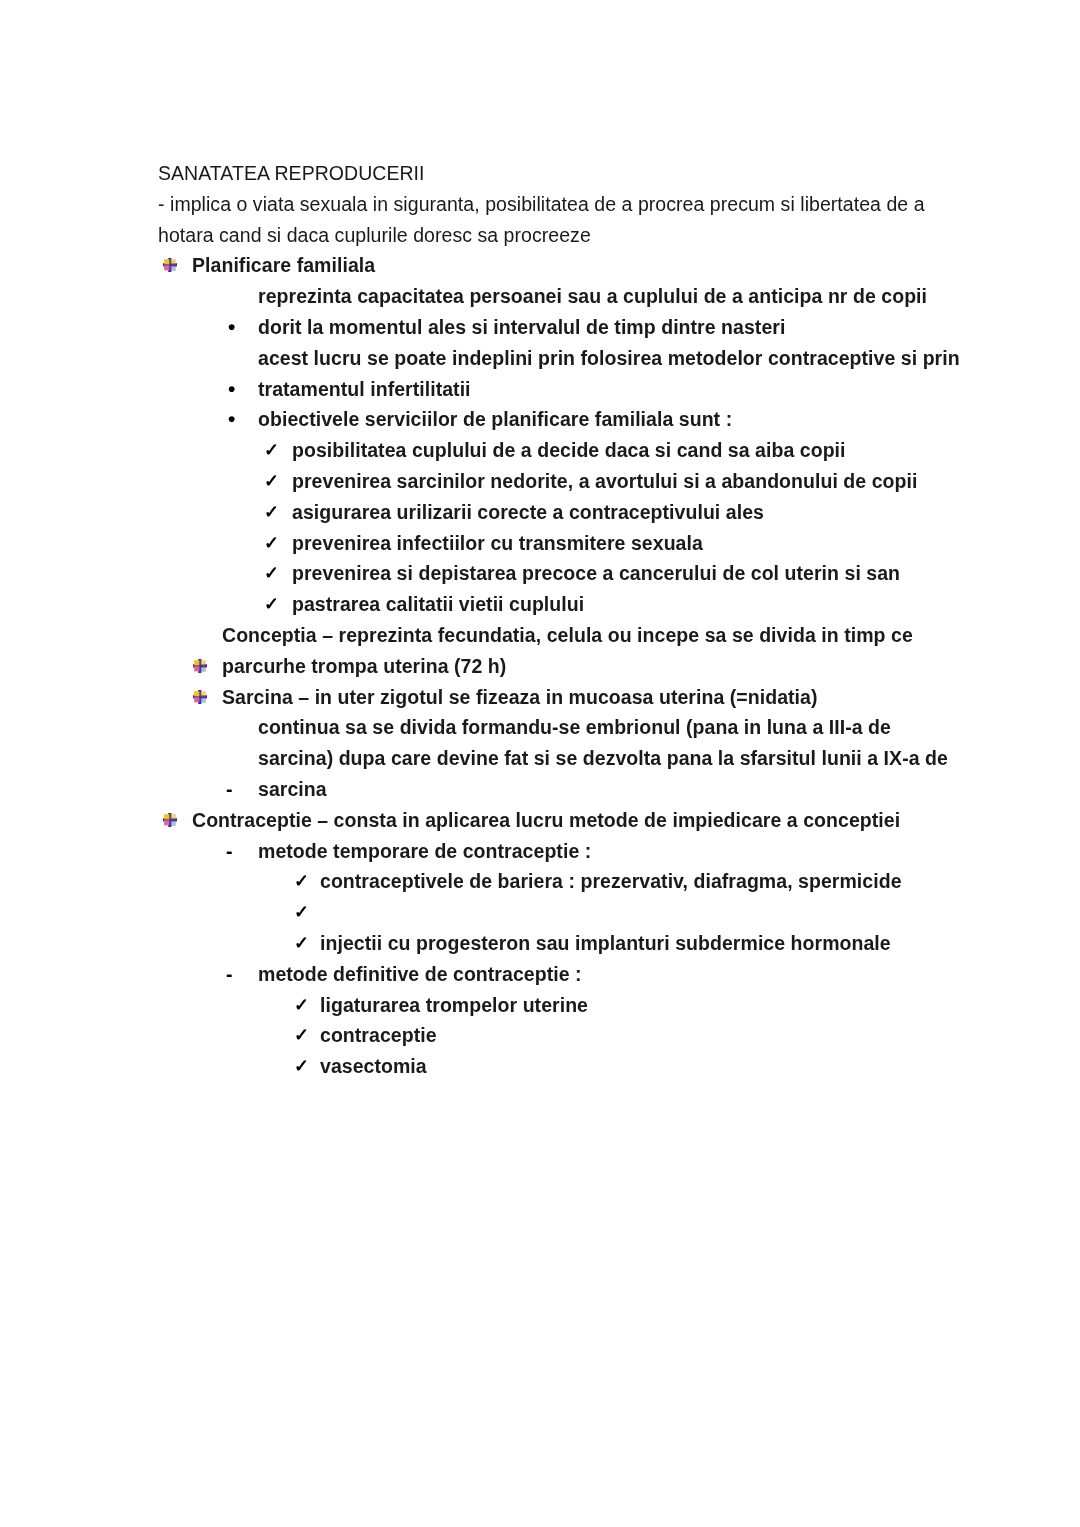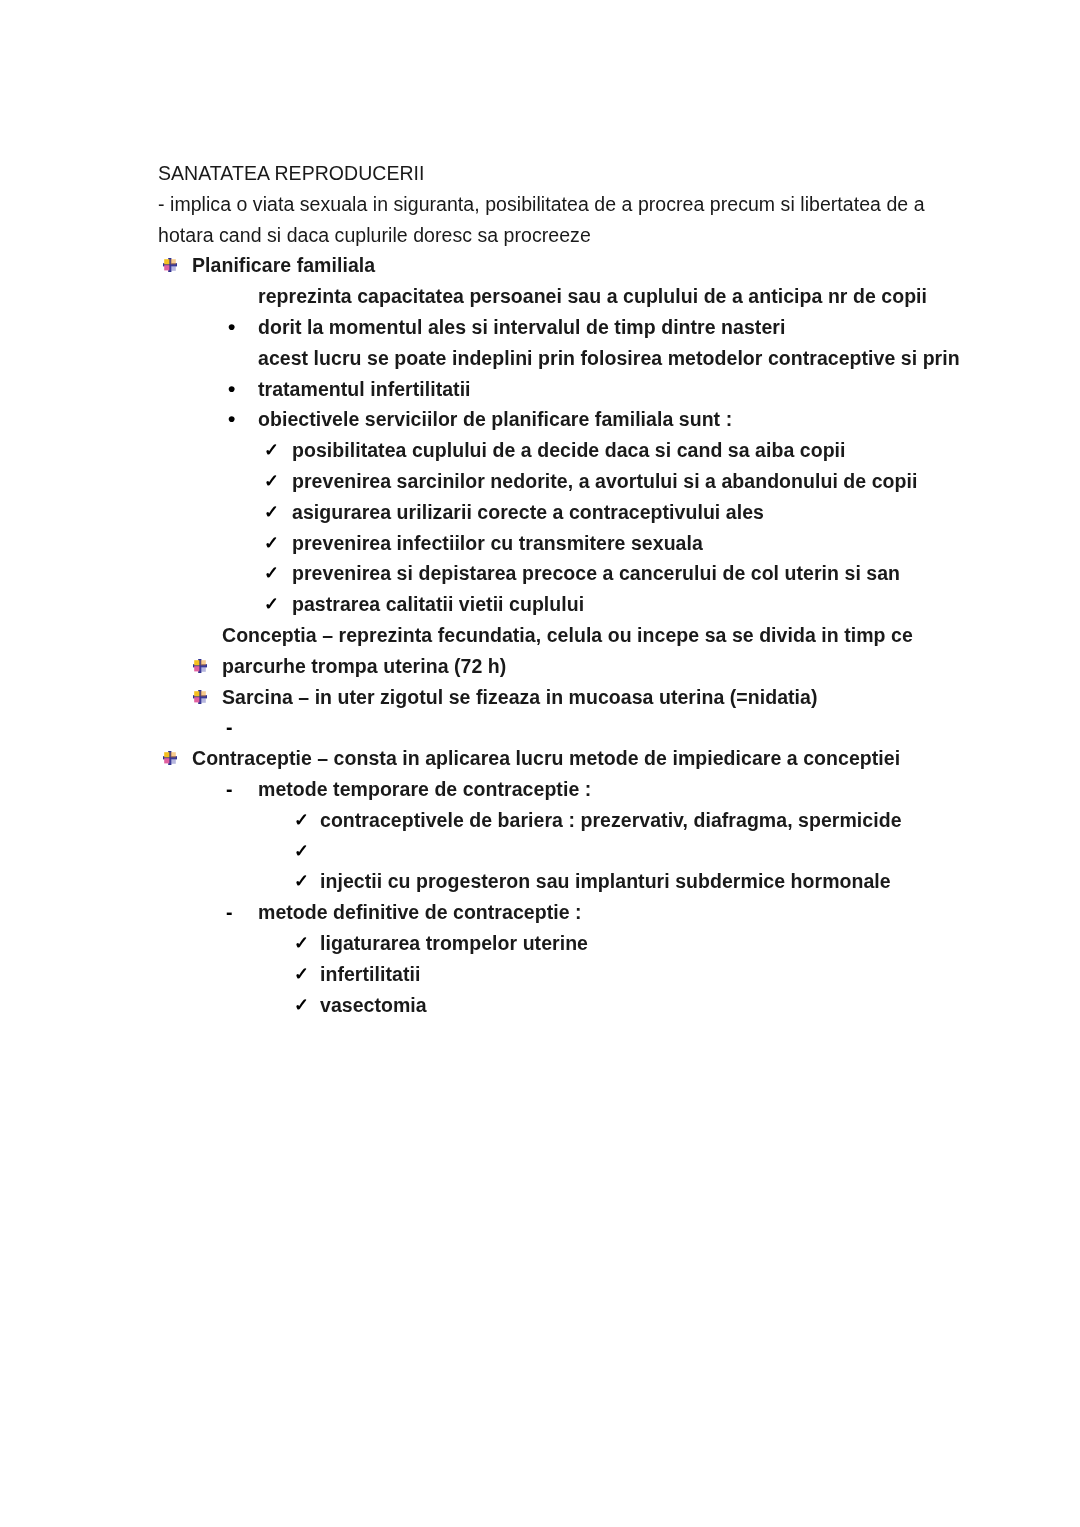--- a/index.html
+++ b/index.html
@@ -202,20 +202,21 @@
           <rect x="1.2" y="7.2" width="5.2" height="5.2" fill="#e060a0"></rect>
           <rect x="7.6" y="1.2" width="5.2" height="5.2" fill="#f0a030" opacity="0.55"></rect>
           <rect x="7.6" y="7.6" width="5.2" height="5.2" fill="#7070c0" opacity="0.5"></rect>
         </svg>
       </span>
       <span class="tx">Sarcina – in uter zigotul se fizeaza in mucoasa uterina (=nidatia)</span>
     </div>
 
     <div class="line row lvl2d">
       <span class="mk m-dash">-</span>
+      <span class="tx">continua sa se divida formandu-se embrionul (pana in luna a III-a de sarcina) dupa care devine fat si se dezvolta pana la sfarsitul lunii a IX-a de sarcina</span>
     </div>
 
 
     <div class="line row lvl1">
       <span class="mk m-cross">
         <svg viewBox="0 0 14 14" xmlns="http://www.w3.org/2000/svg">
           <rect x="5.2" y="0" width="3.2" height="14" fill="#303090"></rect>
           <rect x="0" y="5.2" width="14" height="3.2" fill="#303090"></rect>
           <rect x="1.2" y="1.2" width="5.2" height="5.2" fill="#f5c020"></rect>
           <rect x="1.2" y="7.2" width="5.2" height="5.2" fill="#e060a0"></rect>
@@ -247,21 +248,21 @@
       <span class="mk m-dash">-</span>
       <span class="tx">metode definitive de contraceptie :</span>
     </div>
 
     <div class="line row lvl4">
       <span class="mk m-check">✓</span>
       <span class="tx">ligaturarea trompelor uterine</span>
     </div>
     <div class="line row lvl4">
       <span class="mk m-check">✓</span>
-      <span class="tx">infertilitatii</span>
+      <span class="tx">contraceptie</span>
     </div>
     <div class="line row lvl4">
       <span class="mk m-check">✓</span>
       <span class="tx">vasectomia</span>
     </div>
 
   </div>
 </div>
 
 </body></html>

